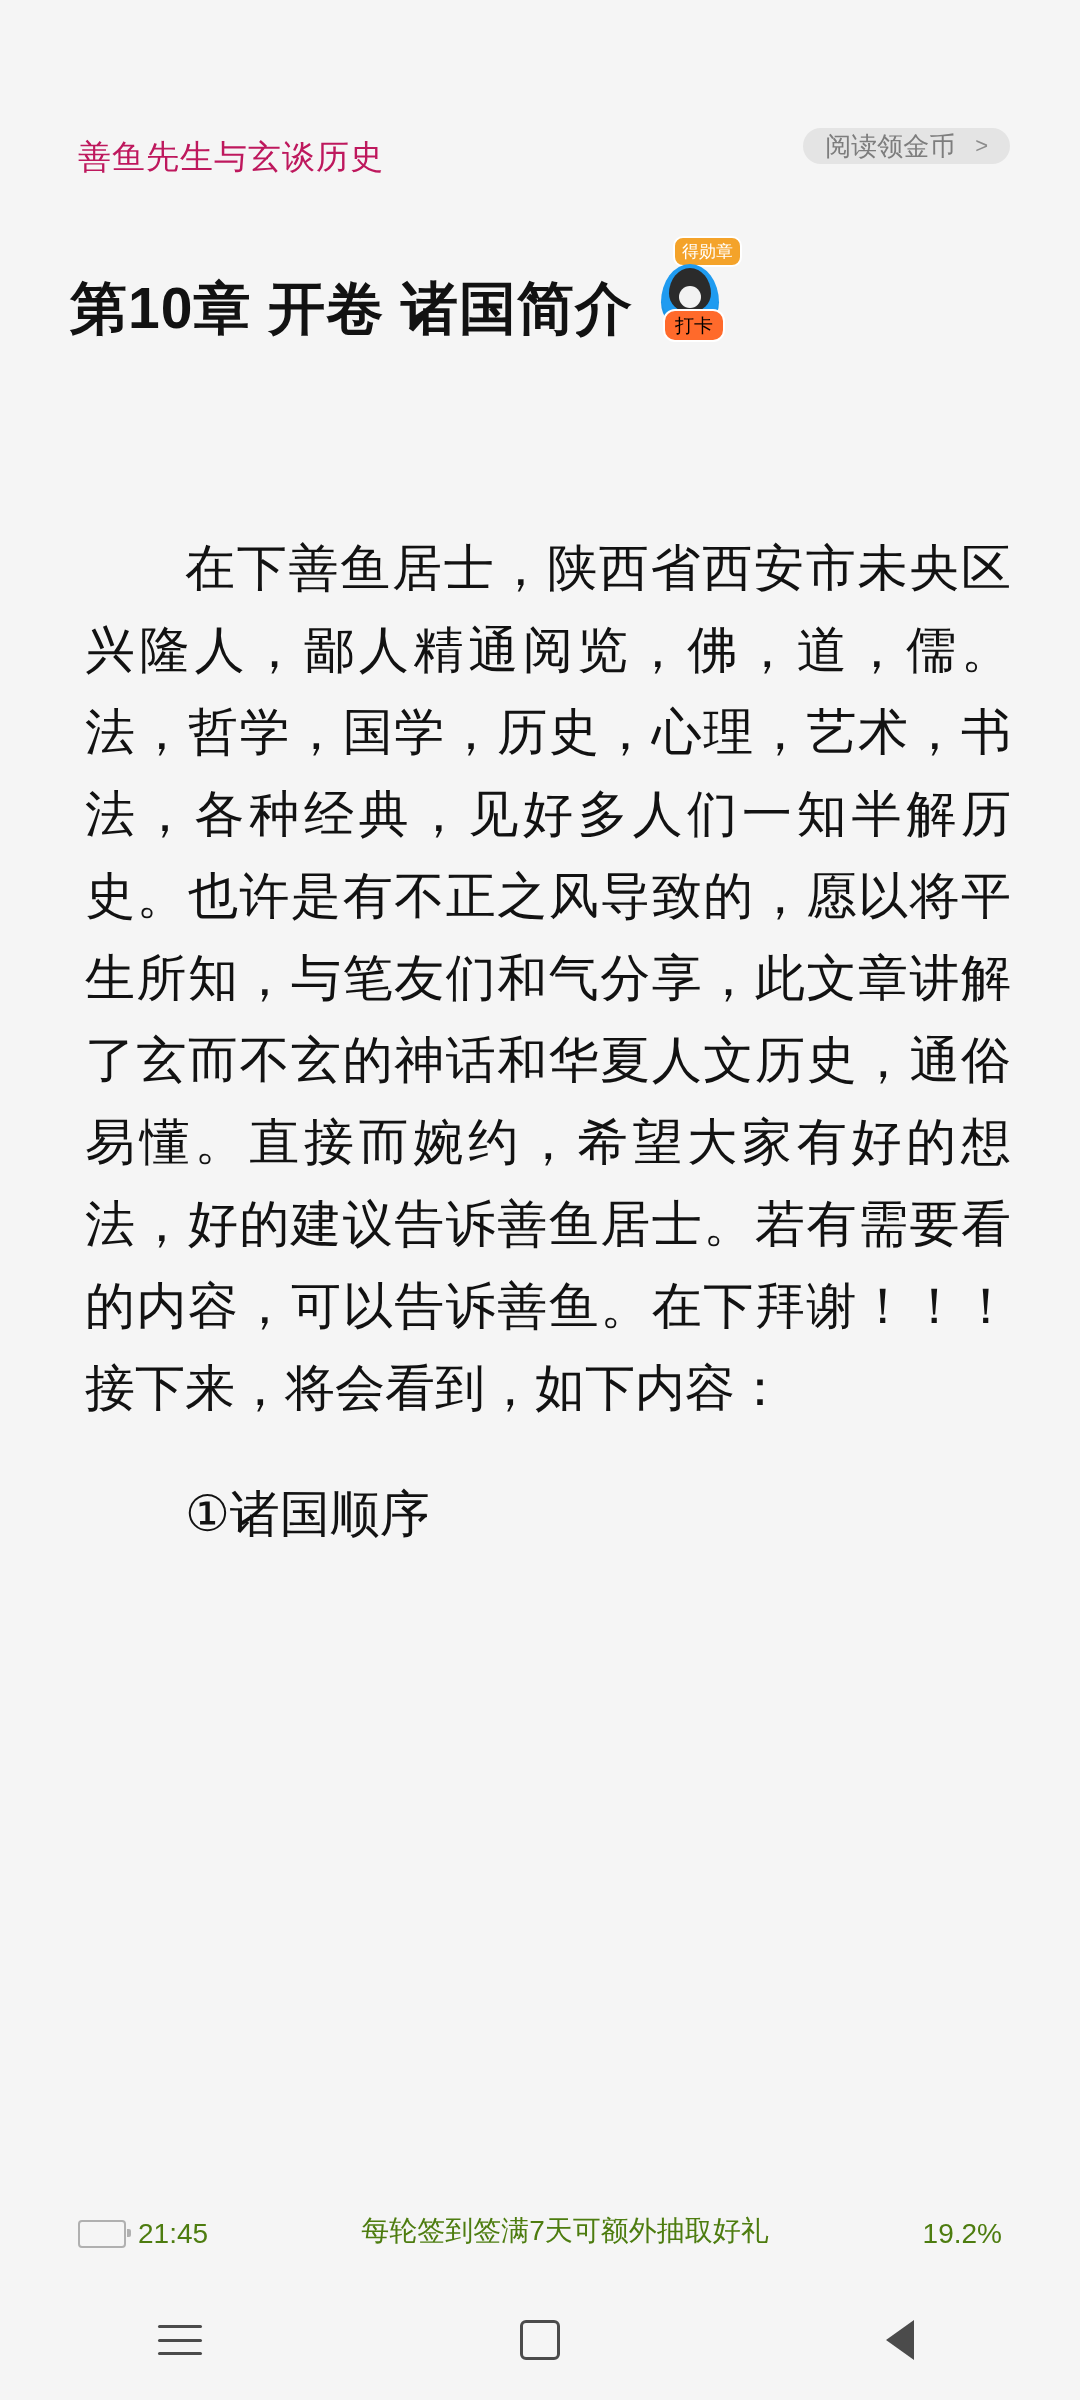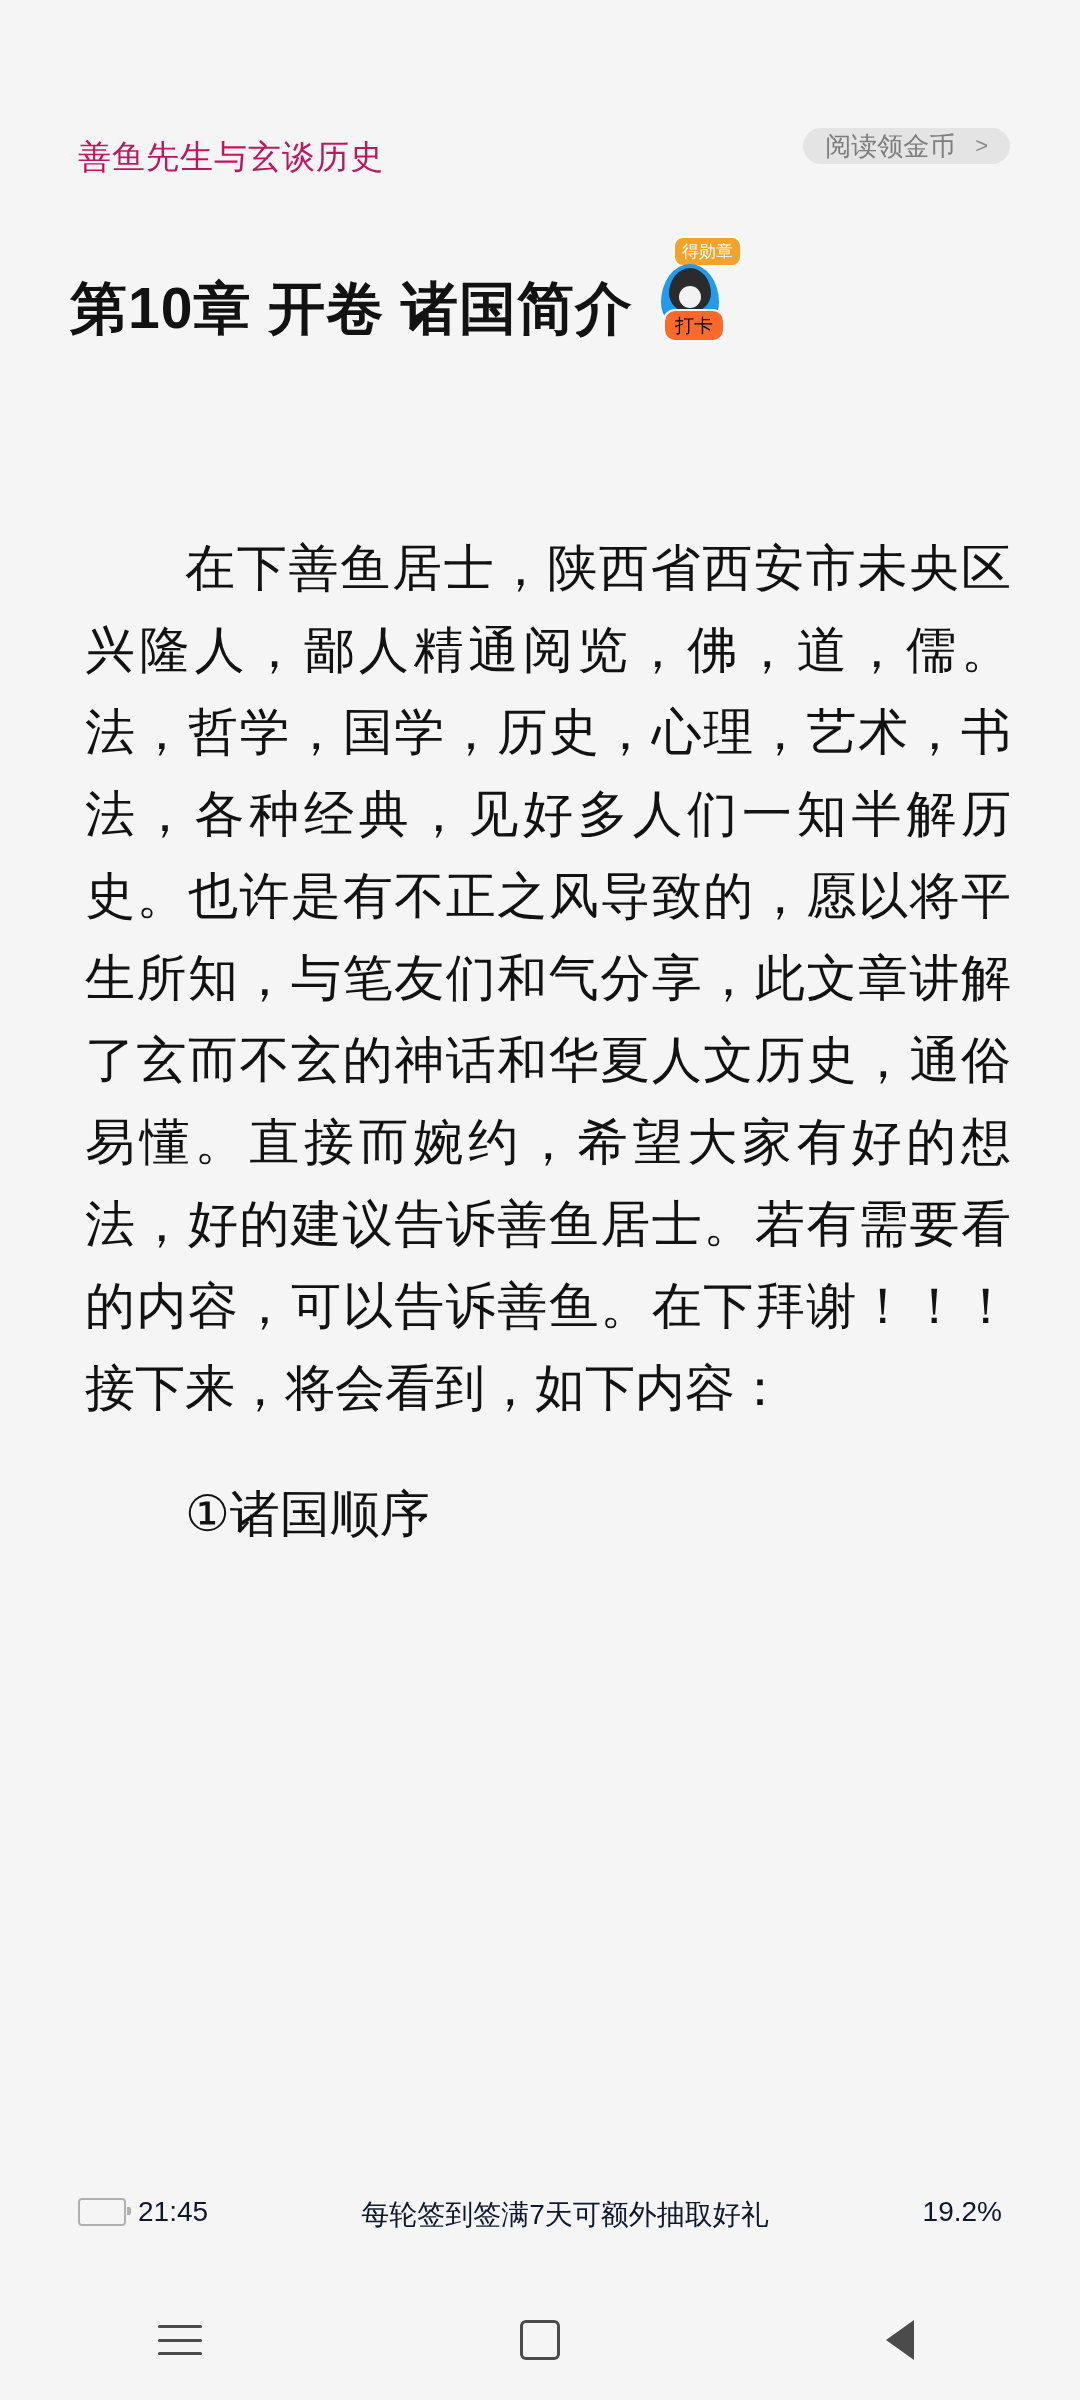--- a/index.html
+++ b/index.html
@@ -167,25 +167,25 @@
   }
   .para + .para {
     margin-top: 44px;
   }
 
   
   .footer {
     position: absolute;
     left: 0;
     right: 0;
-    bottom: 144px;
+    bottom: 150px;
     height: 60px;
     display: flex;
-    align-items: flex-start;
-    color: #0f172a;
+    align-items: flex-end;
+    color: #4d7c0f;
     font-size: 28px;
     padding: 0 78px;
     box-sizing: border-box;
   }
   .footer-left {
     display: flex;
     align-items: center;
     gap: 12px;
     width: 230px;
   }

